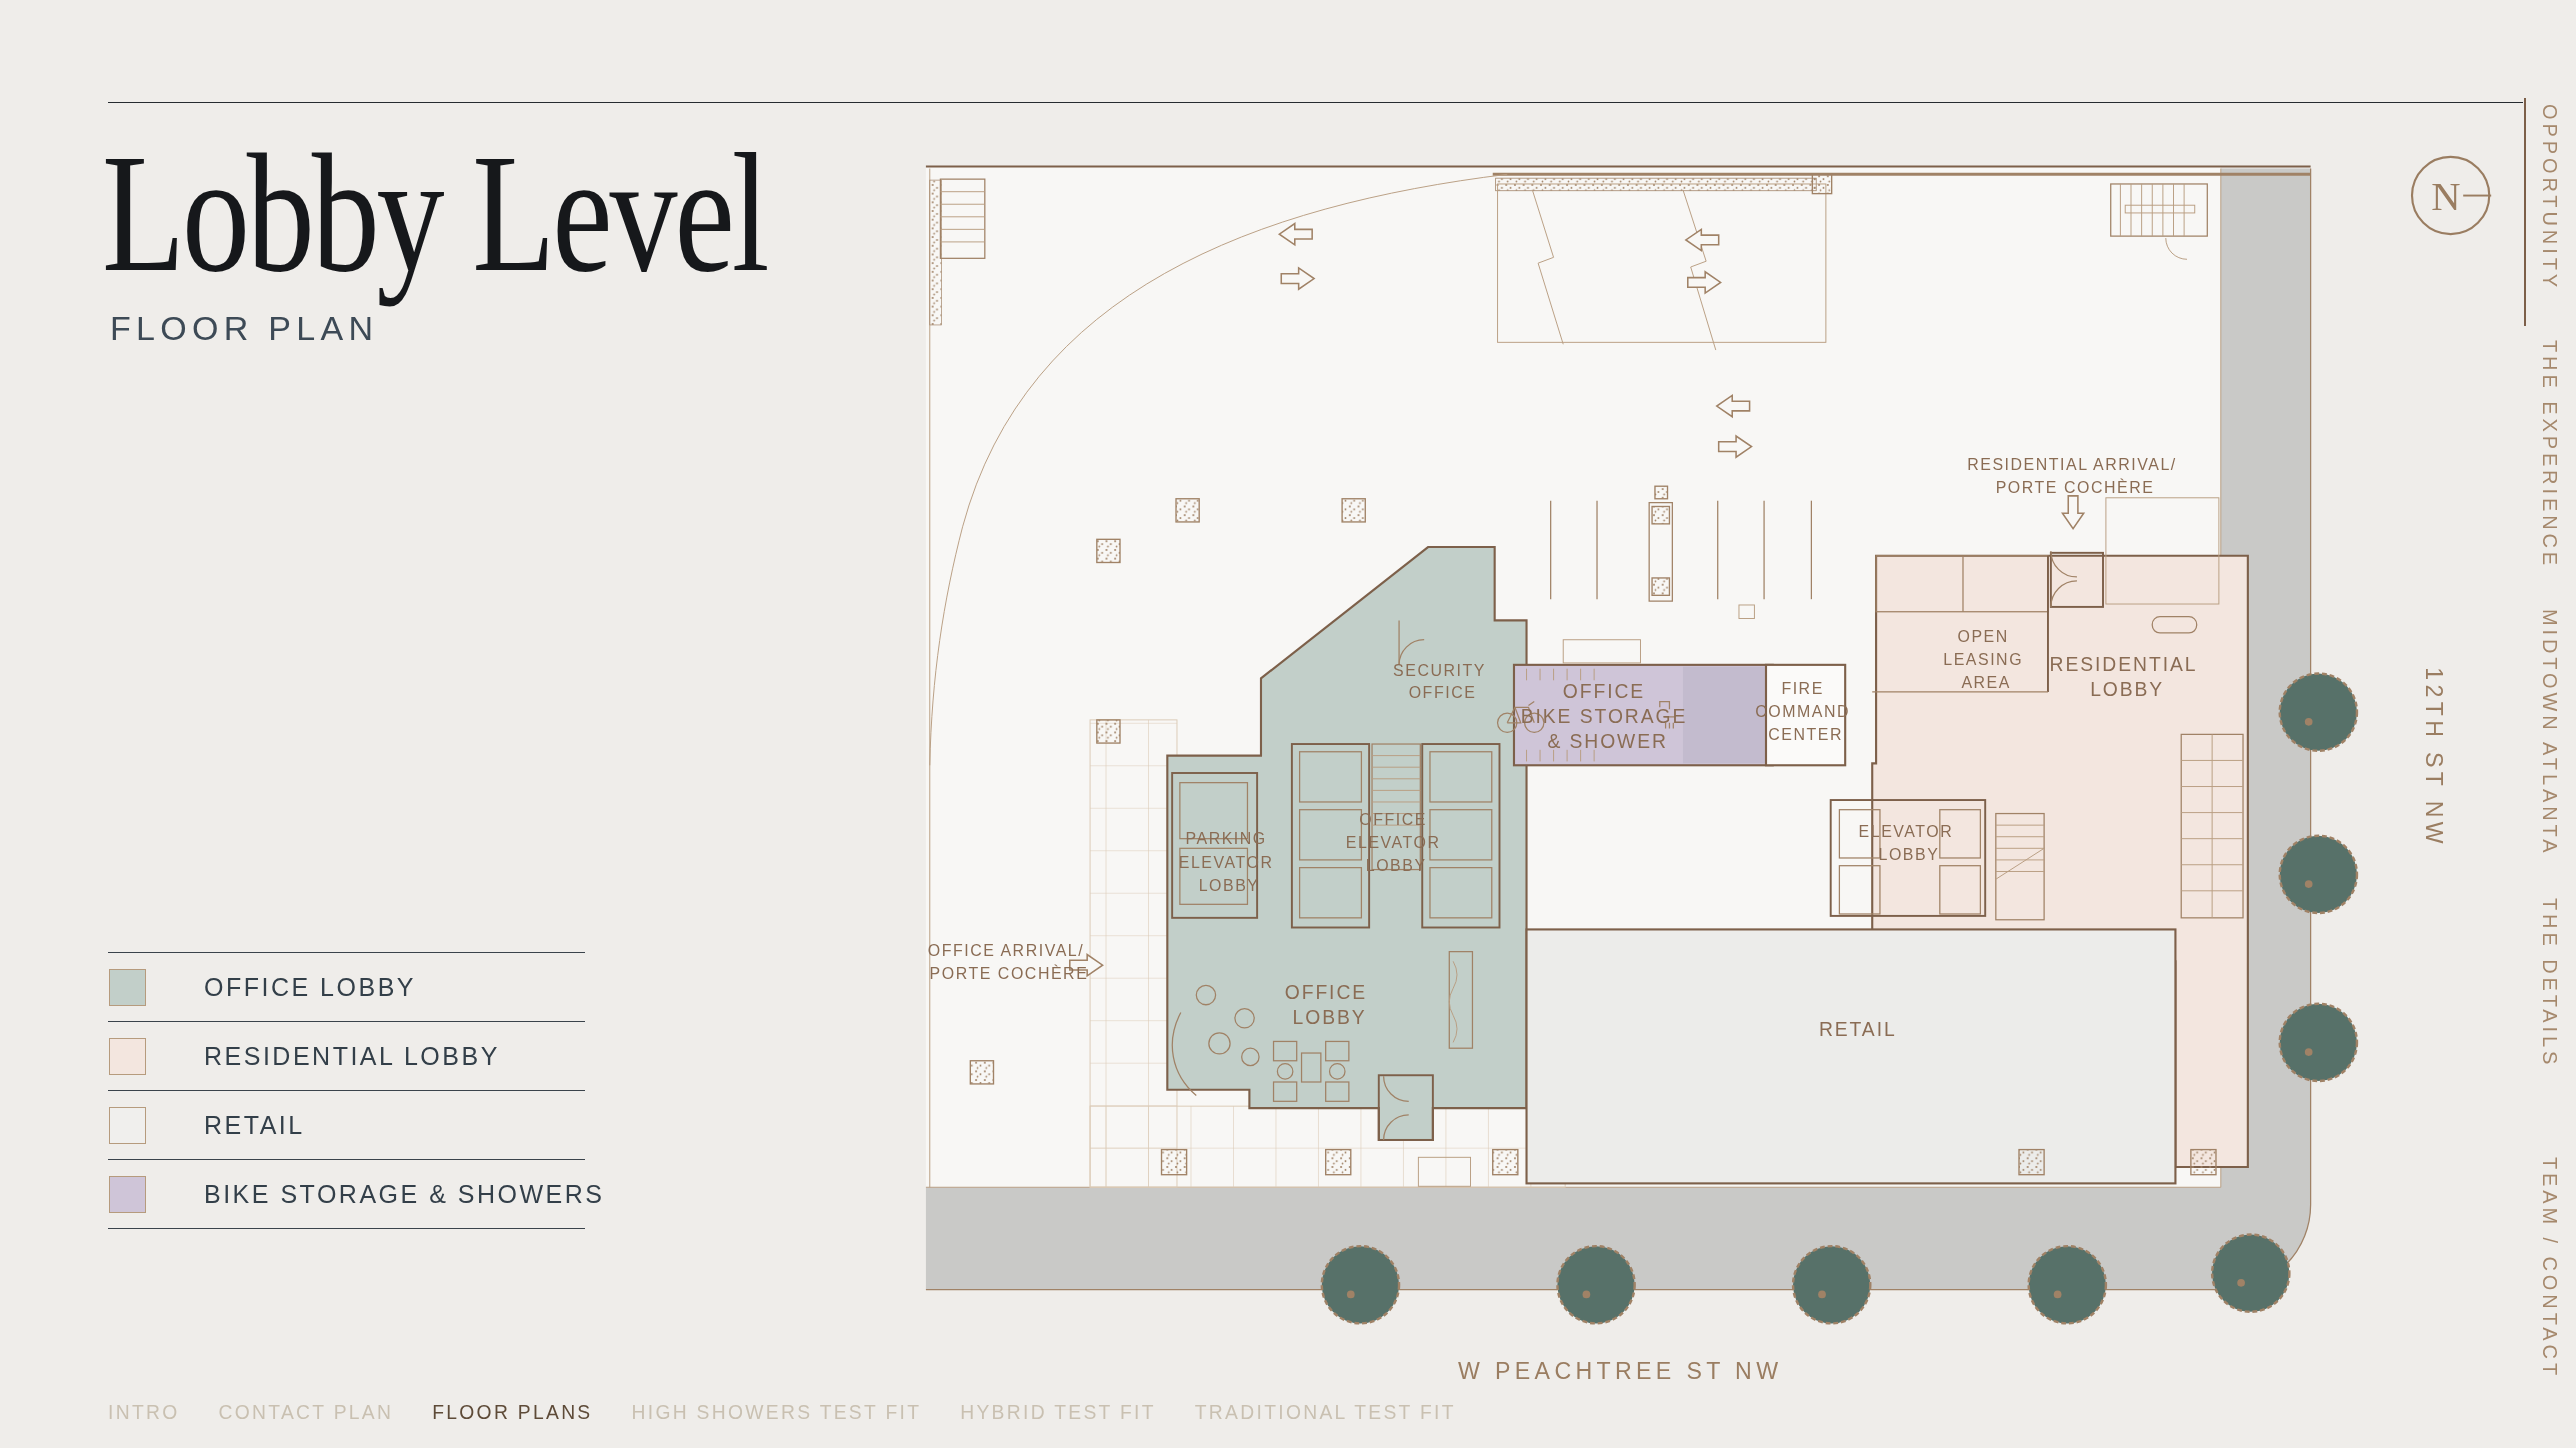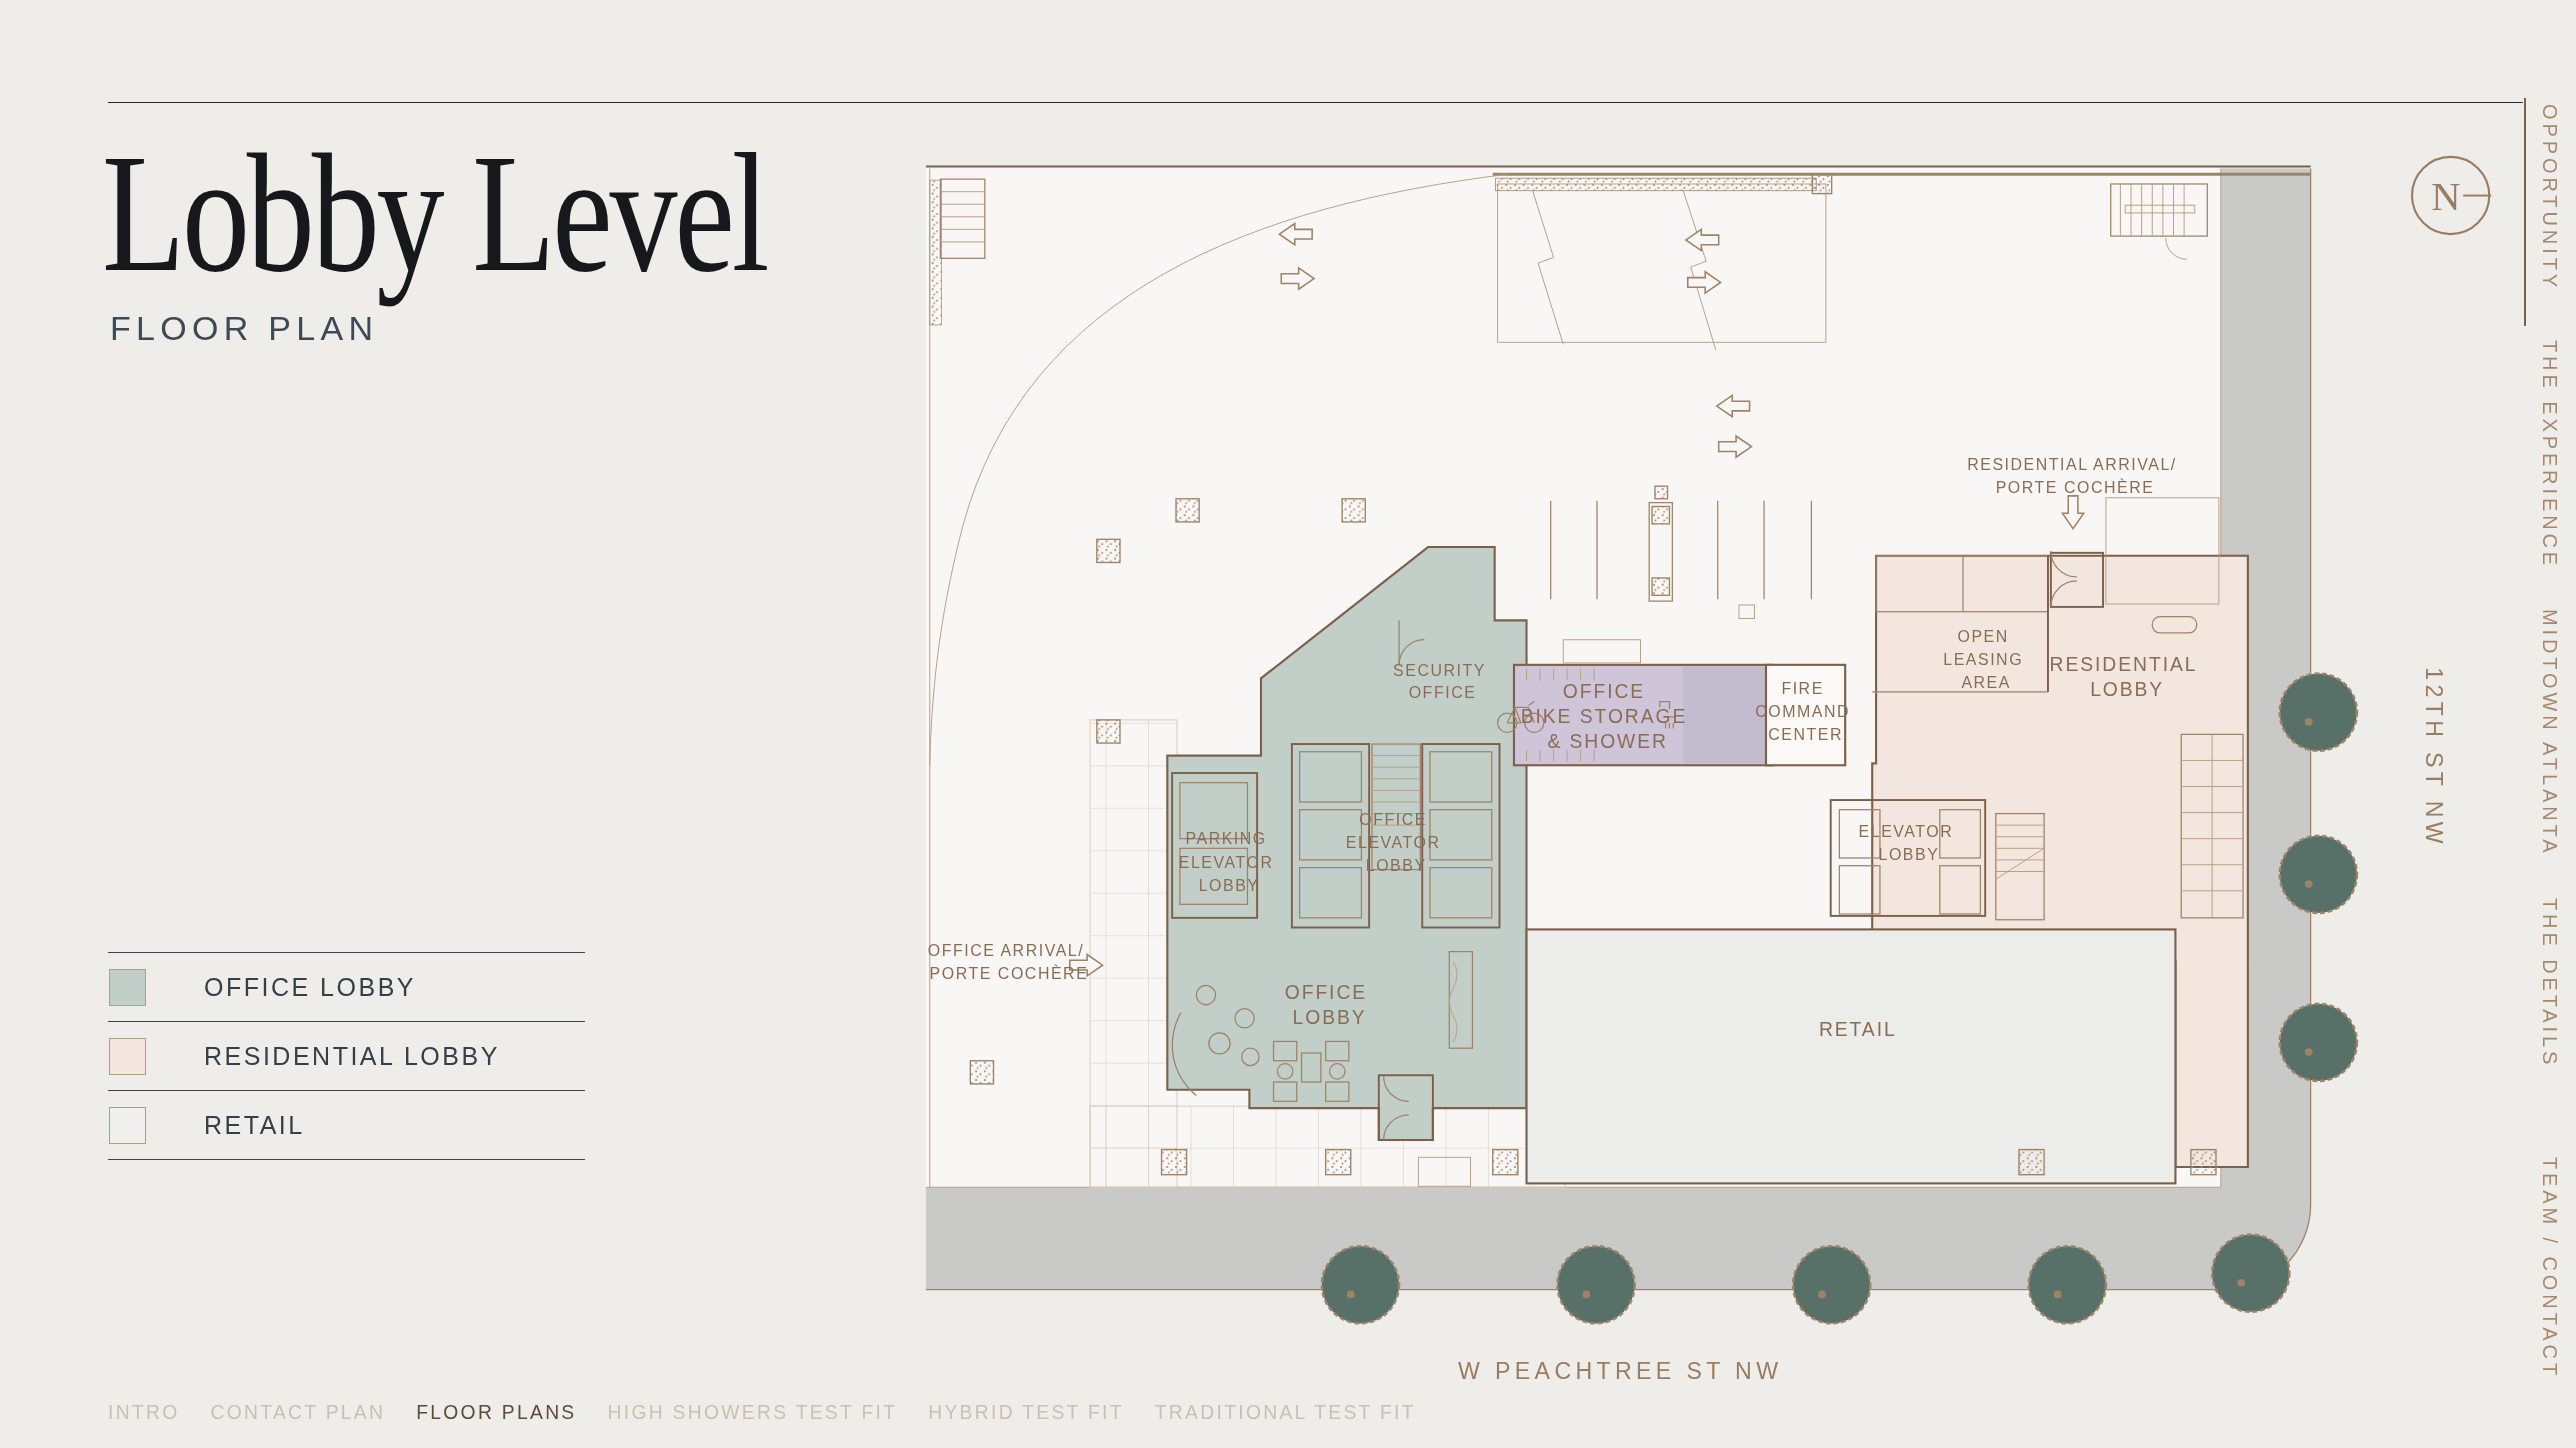--- a/index.html
+++ b/index.html
@@ -16,21 +16,21 @@
   }
   .subtitle{position:absolute;left:110px;top:309px;font-size:34px;letter-spacing:5.3px;color:#3d4a56}
 
   
   .legend{position:absolute;left:108px;top:952px;width:477px;border-bottom:1.9px solid #3a434b}
   .legend-row{display:flex;align-items:center;gap:58px;height:68px;border-top:1.9px solid #3a434b;padding-left:1px}
   .swatch{width:37px;height:37px;border:1.9px solid #b69b7d;box-sizing:border-box;flex:none}
   .legend-label{font-size:25px;letter-spacing:2.5px;color:#333f49;white-space:nowrap}
 
   
-  .bottom-nav{position:absolute;left:108px;top:1402px;display:flex;gap:31px}
+  .bottom-nav{position:absolute;left:108px;top:1402px;display:flex;gap:39px}
   .bottom-nav .item{font-size:19.3px;letter-spacing:2.3px;color:#c9c0b1;cursor:pointer;white-space:nowrap}
   .bottom-nav .item.active{color:#5e4b38;font-weight:400}
 
   
   .side-nav-item{
     position:absolute;right:15.5px;writing-mode:vertical-lr;text-orientation:mixed;
     font-size:20px;letter-spacing:3.9px;color:#a5886c;cursor:pointer;white-space:nowrap;
   }
   .side-nav-item.active::before{
     content:"";position:absolute;left:-13.5px;top:-5.8px;bottom:-35px;width:1.9px;background:#7c5f49;
@@ -62,20 +62,24 @@
     <div class="swatch" style="background: rgb(194, 207, 201);"></div>
     <div class="legend-label">OFFICE LOBBY</div>
   </div>
   <div class="legend-row">
     <div class="swatch" style="background: rgb(243, 230, 223);"></div>
     <div class="legend-label">RESIDENTIAL LOBBY</div>
   </div>
   <div class="legend-row">
     <div class="swatch" style="background: rgb(240, 239, 237);"></div>
     <div class="legend-label">RETAIL</div>
+  </div>
+  <div class="legend-row">
+    <div class="swatch" style="background: rgb(207, 197, 216);"></div>
+    <div class="legend-label">BIKE STORAGE &amp; SHOWERS</div>
   </div>
 </div>
 
 <svg class="plan-svg" width="1584" height="1236" viewBox="950 160 1640 1280" xmlns="http://www.w3.org/2000/svg">
   <defs>
     <pattern id="speckle" width="9" height="9" patternUnits="userSpaceOnUse">
       <circle cx="2" cy="2" r="1.1" fill="#a08266"></circle>
       <circle cx="6.5" cy="5" r="1" fill="#a08266"></circle>
       <circle cx="3.5" cy="7.5" r="0.9" fill="#a08266"></circle>
     </pattern>

